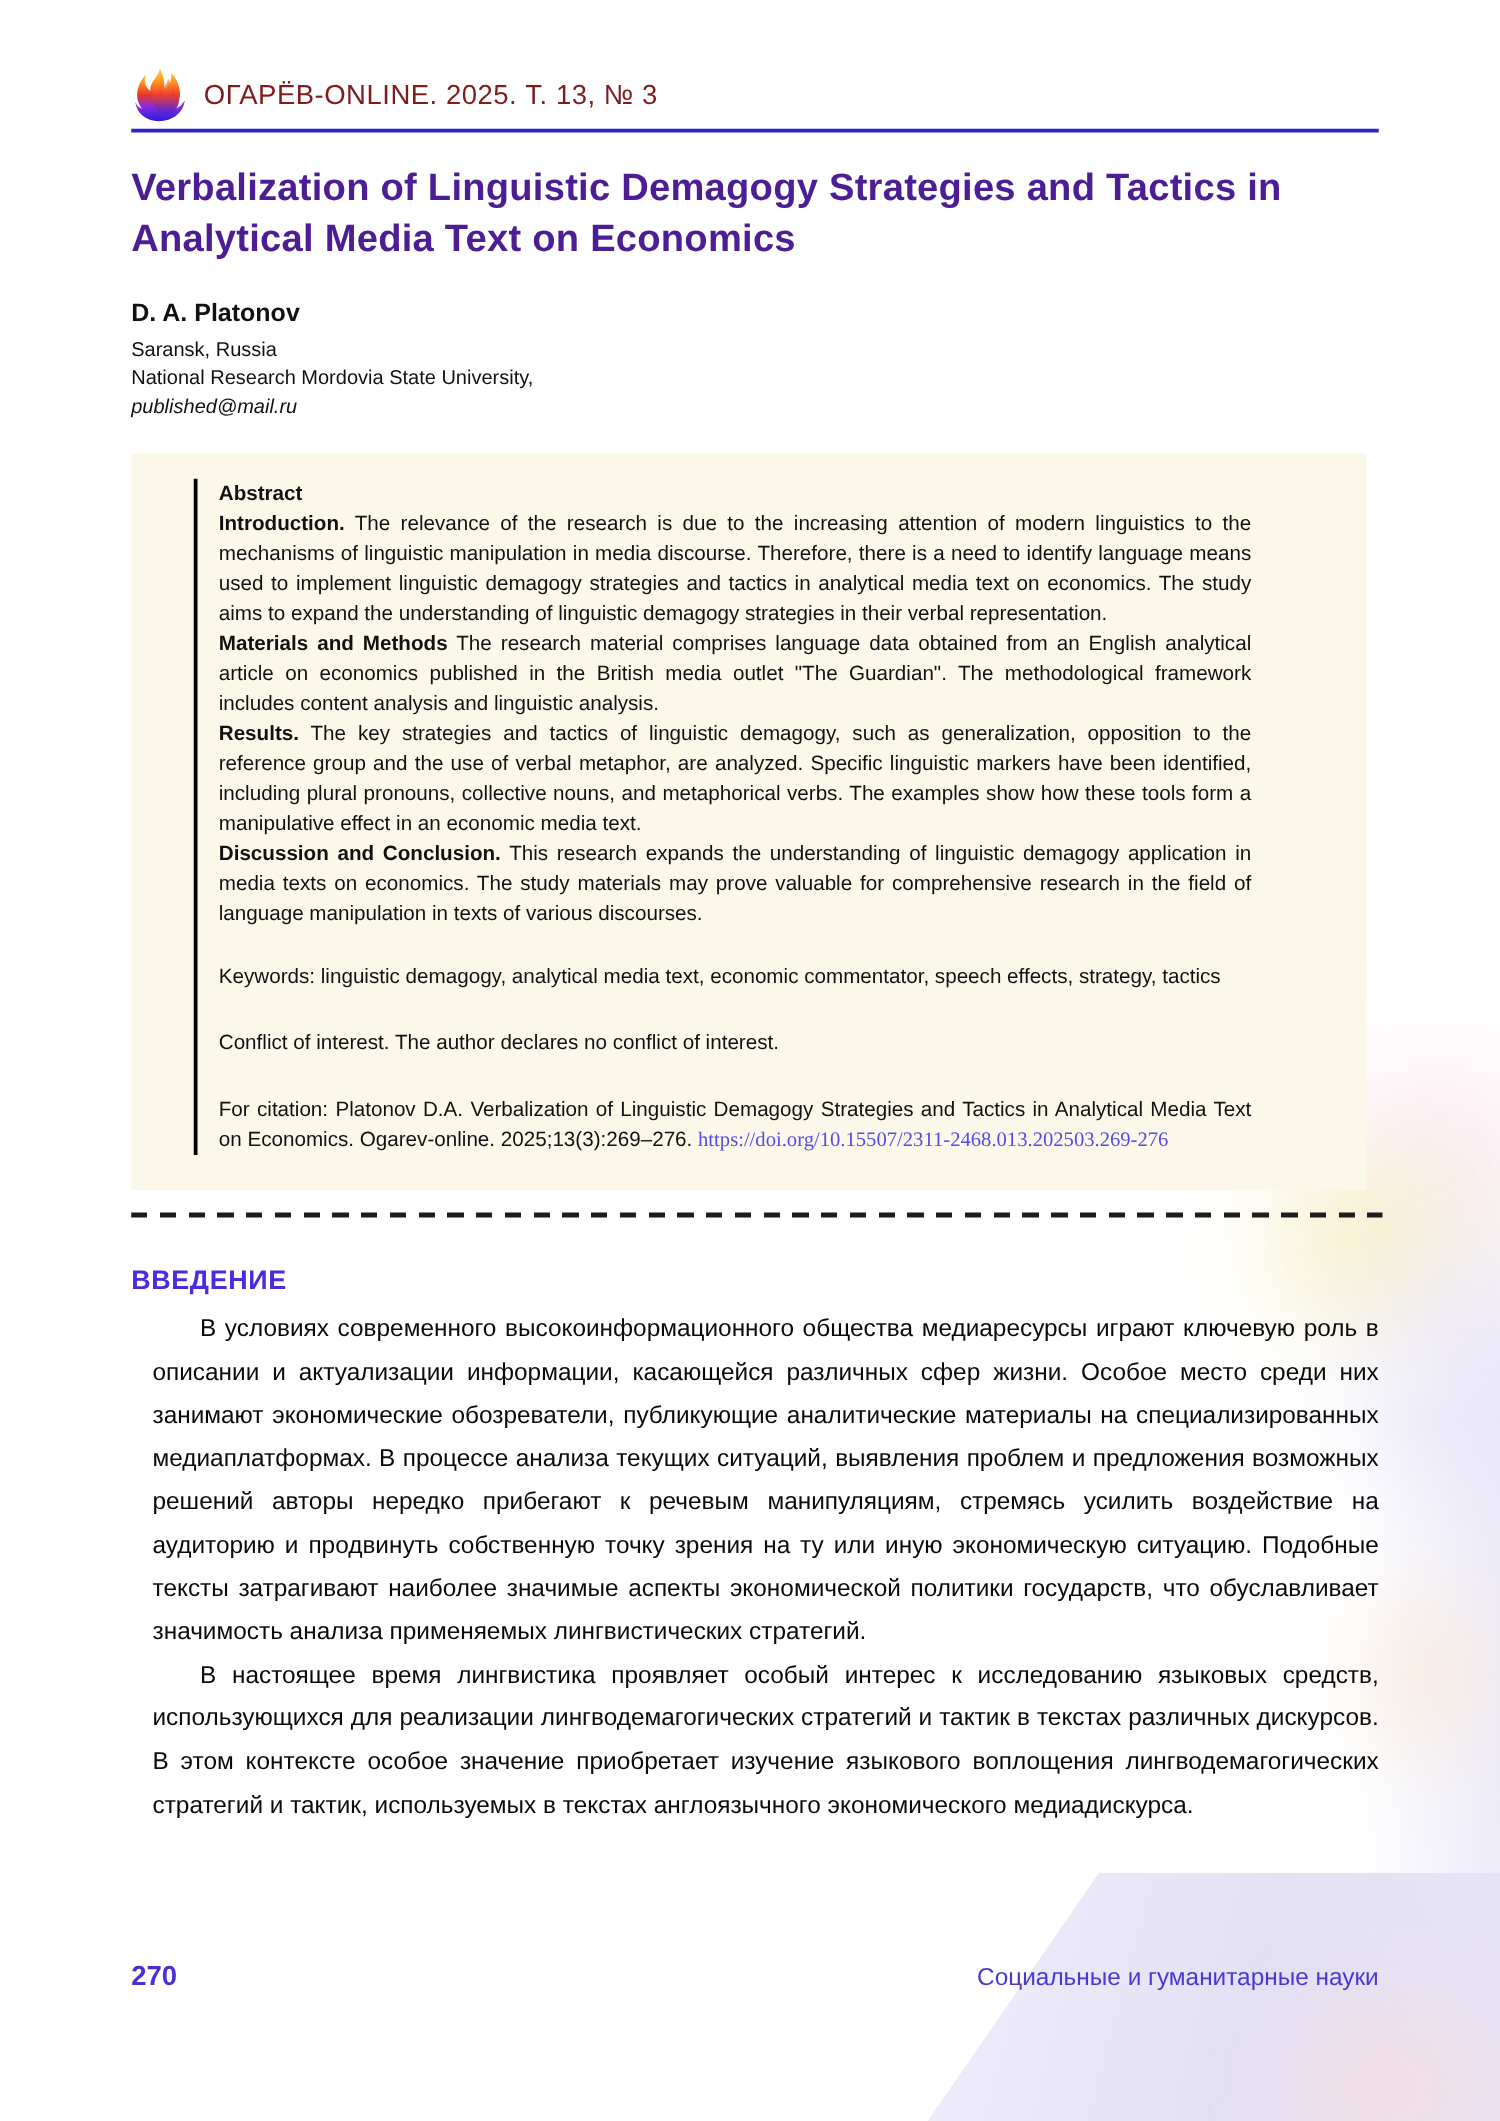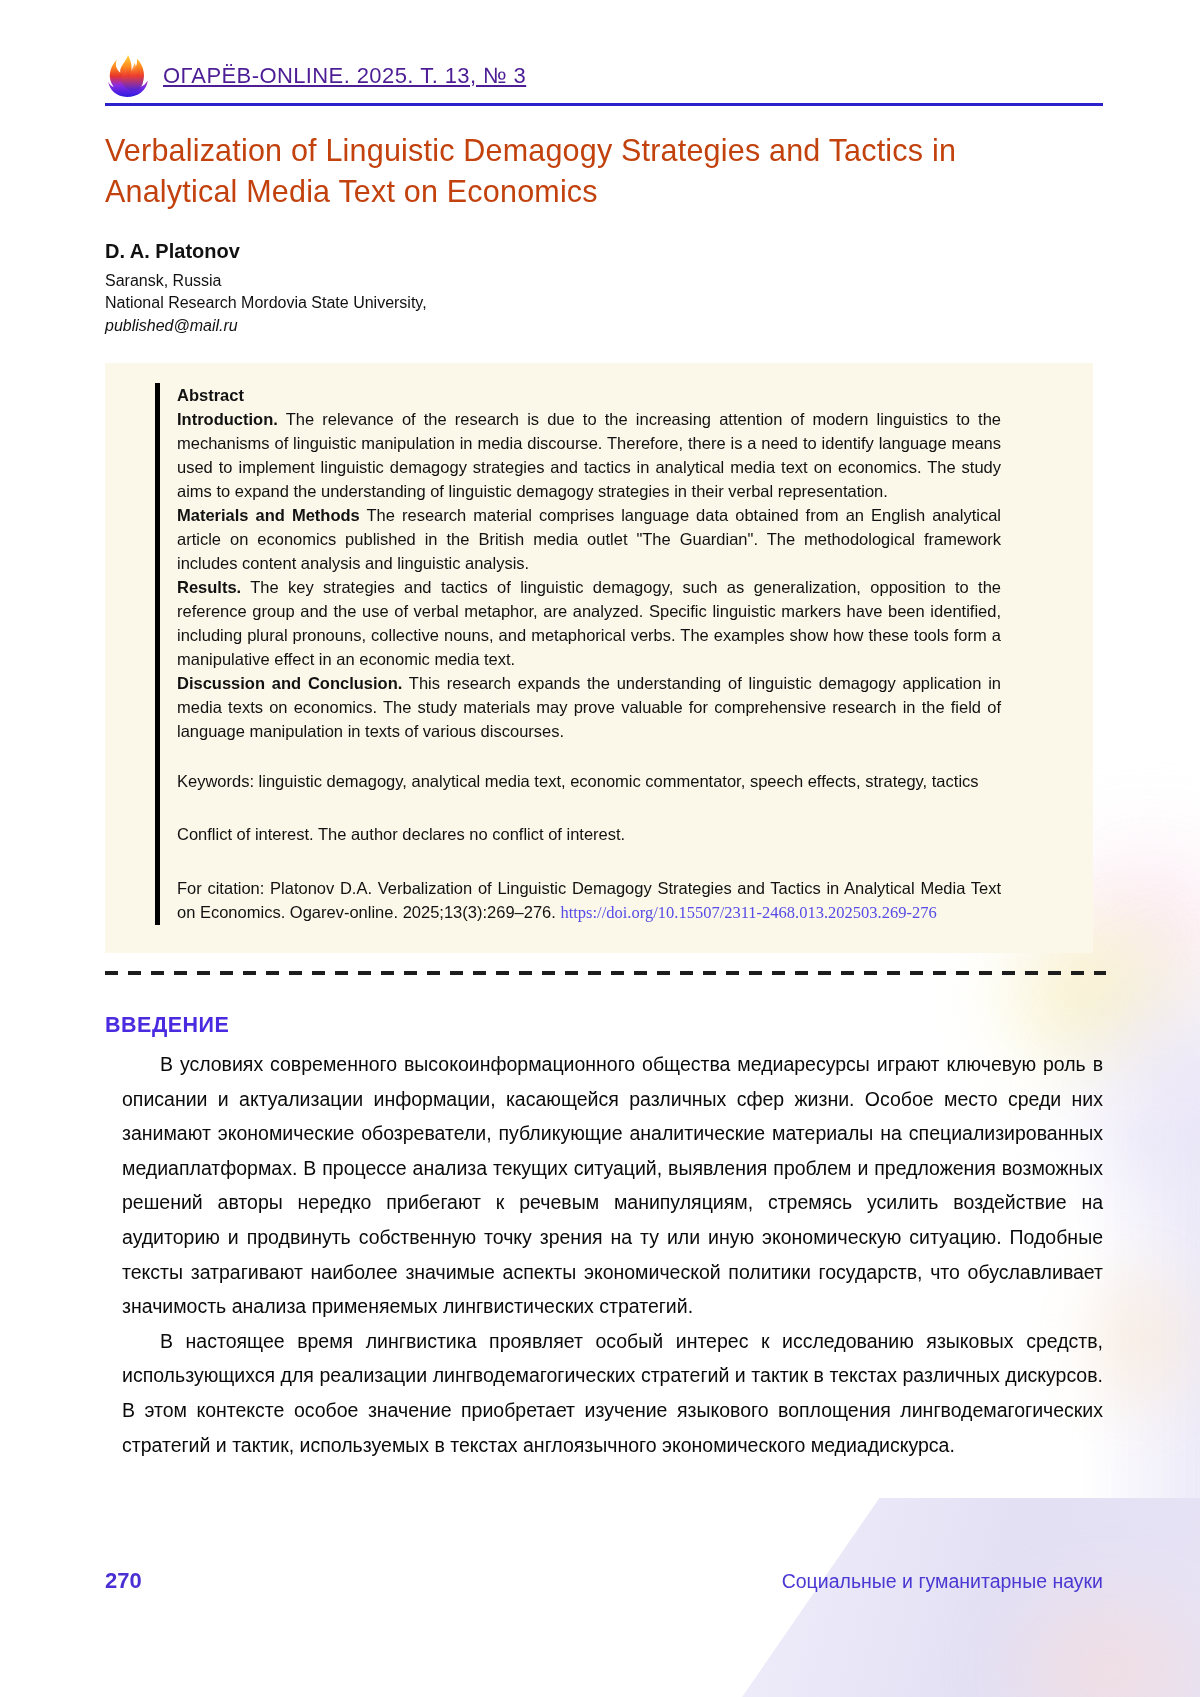--- a/index.html
+++ b/index.html
@@ -25,36 +25,36 @@
     background:radial-gradient(ellipse at center, #f6dcdb 0%, rgba(246,220,219,0) 66%); filter:blur(30px); opacity:.8; }
   .deco-peach { right:-30px; top:1230px; width:180px; height:220px;
     background:radial-gradient(ellipse at center, #f9e9d9 0%, rgba(249,233,217,0) 66%); filter:blur(24px); opacity:.8; }
 
   
   .content { position:relative; z-index:1; padding:0 97px 0 105px; }
 
   
   .header { display:flex; align-items:center; gap:12px; padding-top:54px;
     border-bottom:3px solid #2c22cc; padding-bottom:5px; }
-  .journal-name { font-size:22px; color:#4c1d95; letter-spacing:.4px;text-decoration:underline; }
+  .journal-name { font-size:22px; color:#7f1d1d; letter-spacing:.4px; }
 
   
   .title { margin-top:24px; max-width:962px; font-size:30.5px; line-height:41px;
-    font-weight:normal; color:#c2410c; letter-spacing:.2px; }
+    font-weight:bold; color:#4c1d95; letter-spacing:.2px; }
 
   
   .author-block { margin-top:28px; }
   .author-name { font-size:20px; font-weight:bold; margin-bottom:7px; }
   .affiliation { font-size:16px; line-height:22px; }
   .email { font-size:16px; font-style:italic; margin-top:3px; }
 
   
   .abstract-box { margin-top:28px; width:988px; background:#fbf8e9;
     padding:20px 92px 28px 50px; position:relative; }
-  .abstract-inner { border-left:5px solid #000000; padding-left:17px;
+  .abstract-inner { border-left:3px solid #000000; padding-left:17px;
     font-size:16.5px; line-height:24px; text-align:justify; }
   .abstract-heading { font-weight:bold; }
   .abstract-inner p { margin:0; }
   .abstract-inner .kw { margin-top:26px; }
   .abstract-inner .ci { margin-top:29px; }
   .abstract-inner .fc { margin-top:30px; }
   .lbl-b { font-weight:bold; }
   .lbl-i { }
   .doi-link { color:#564be6; text-decoration:none;font-family:Liberation Serif, serif; }
 

